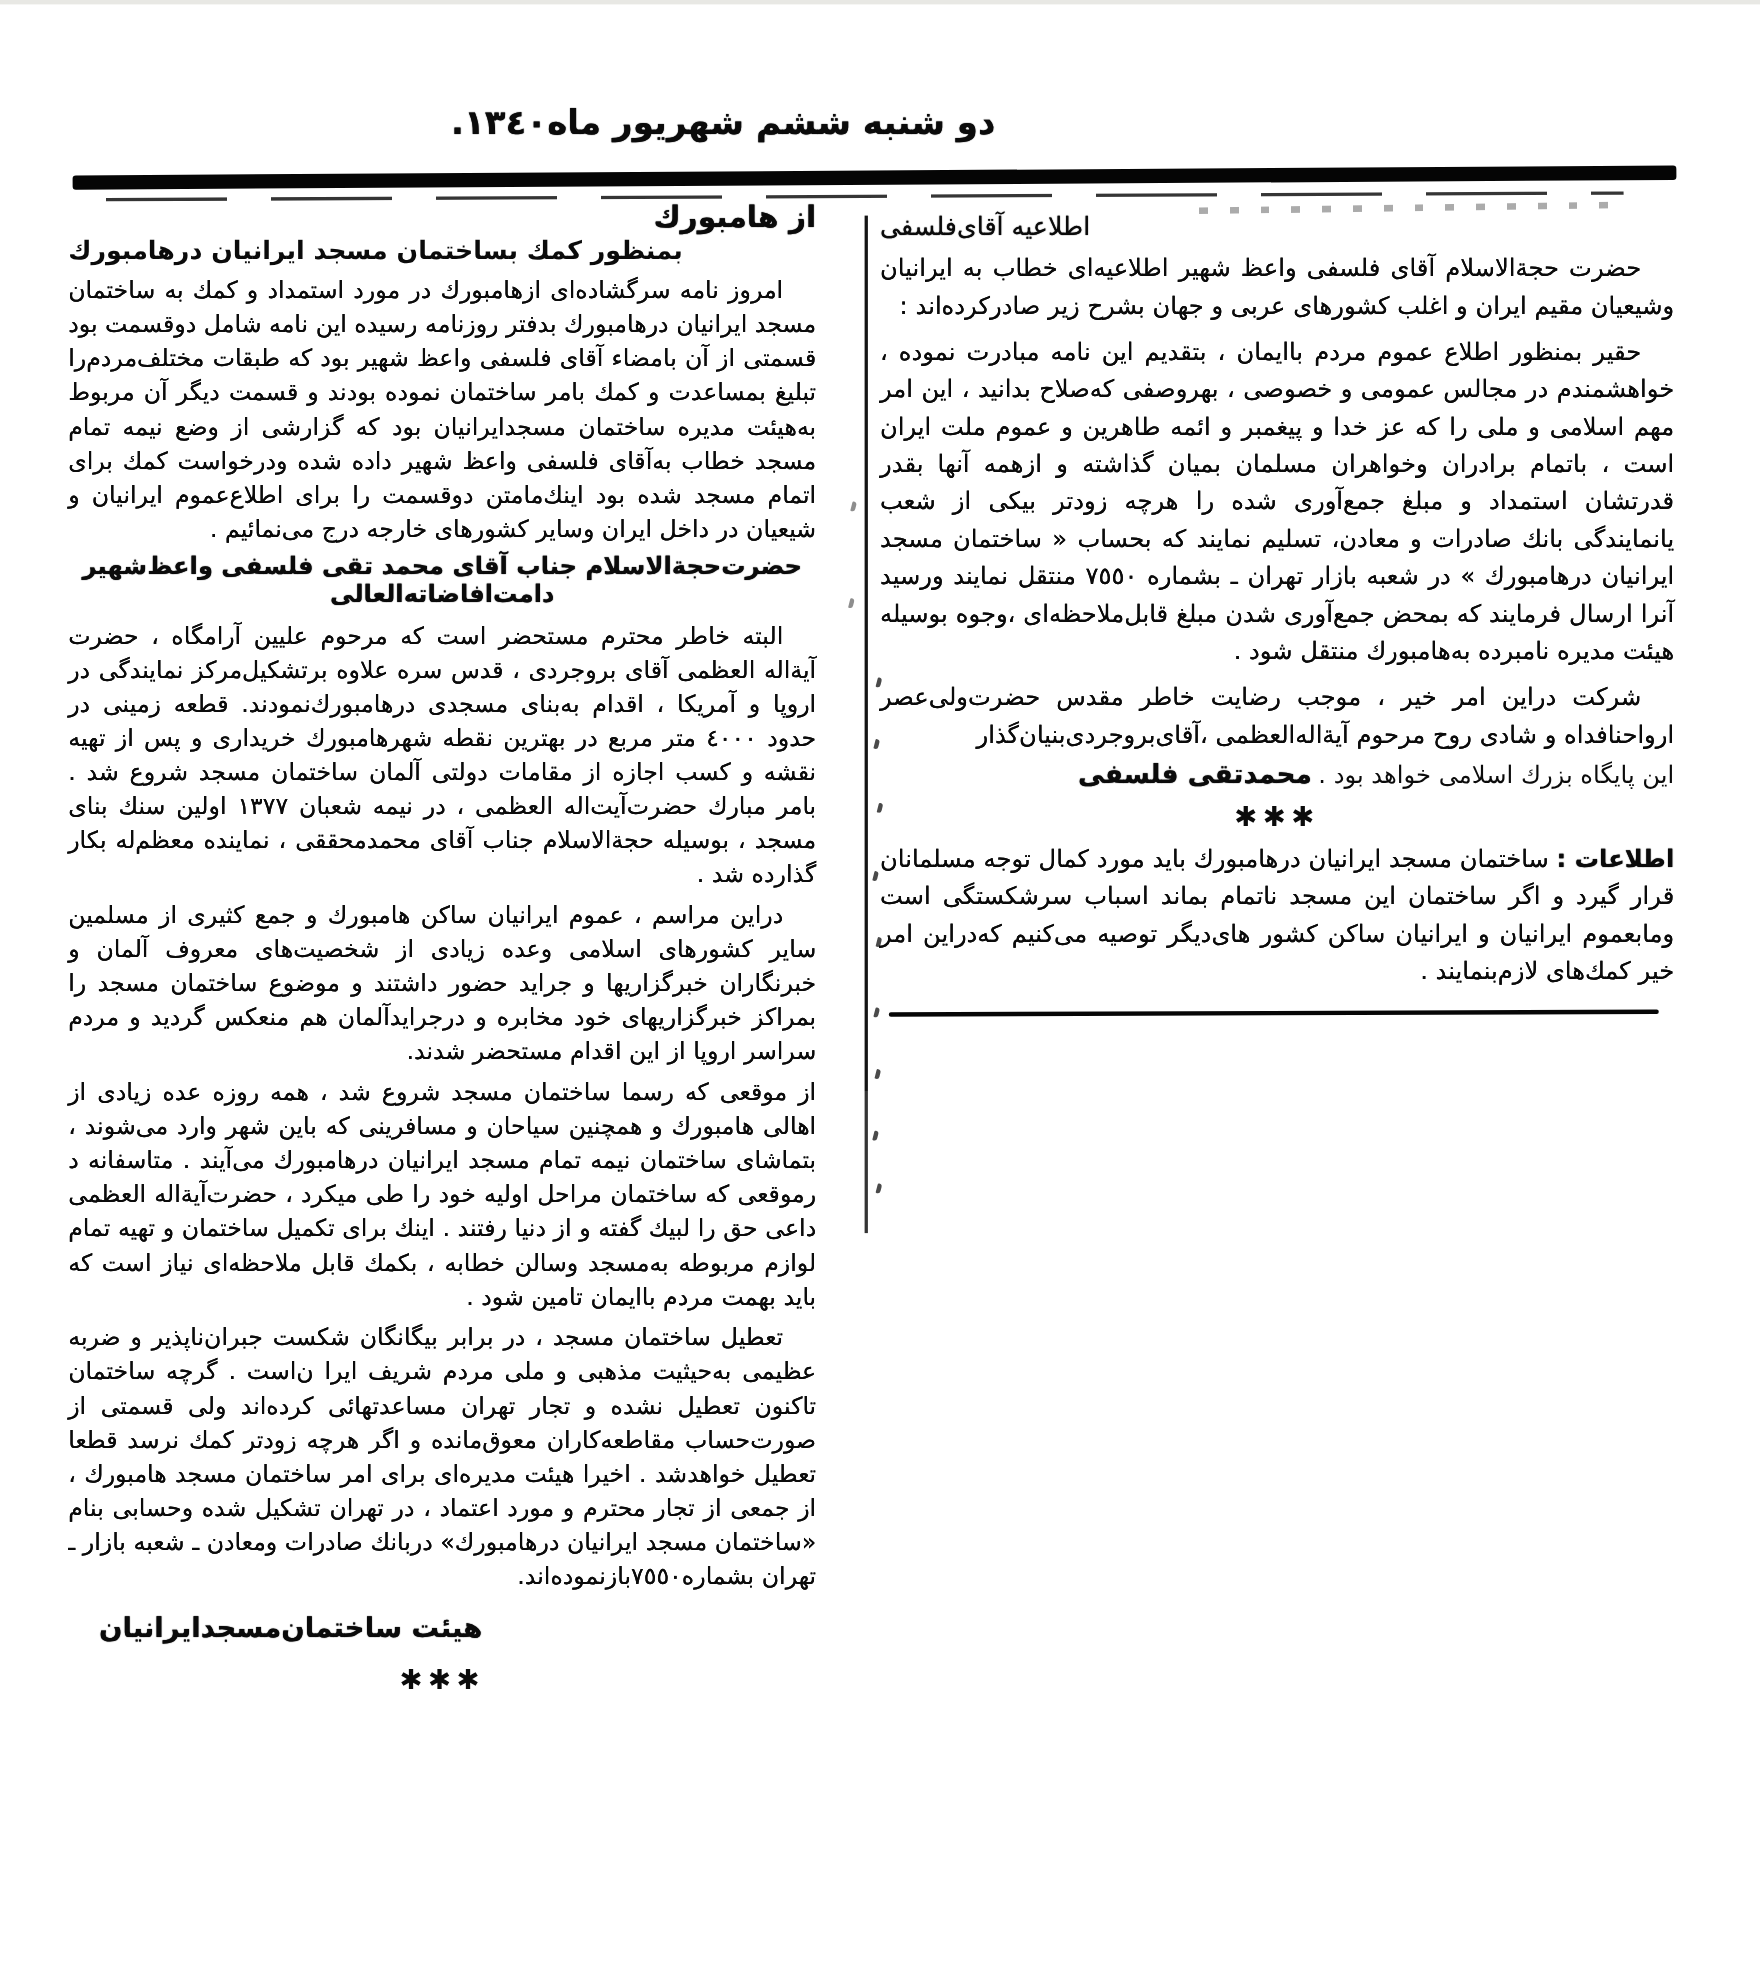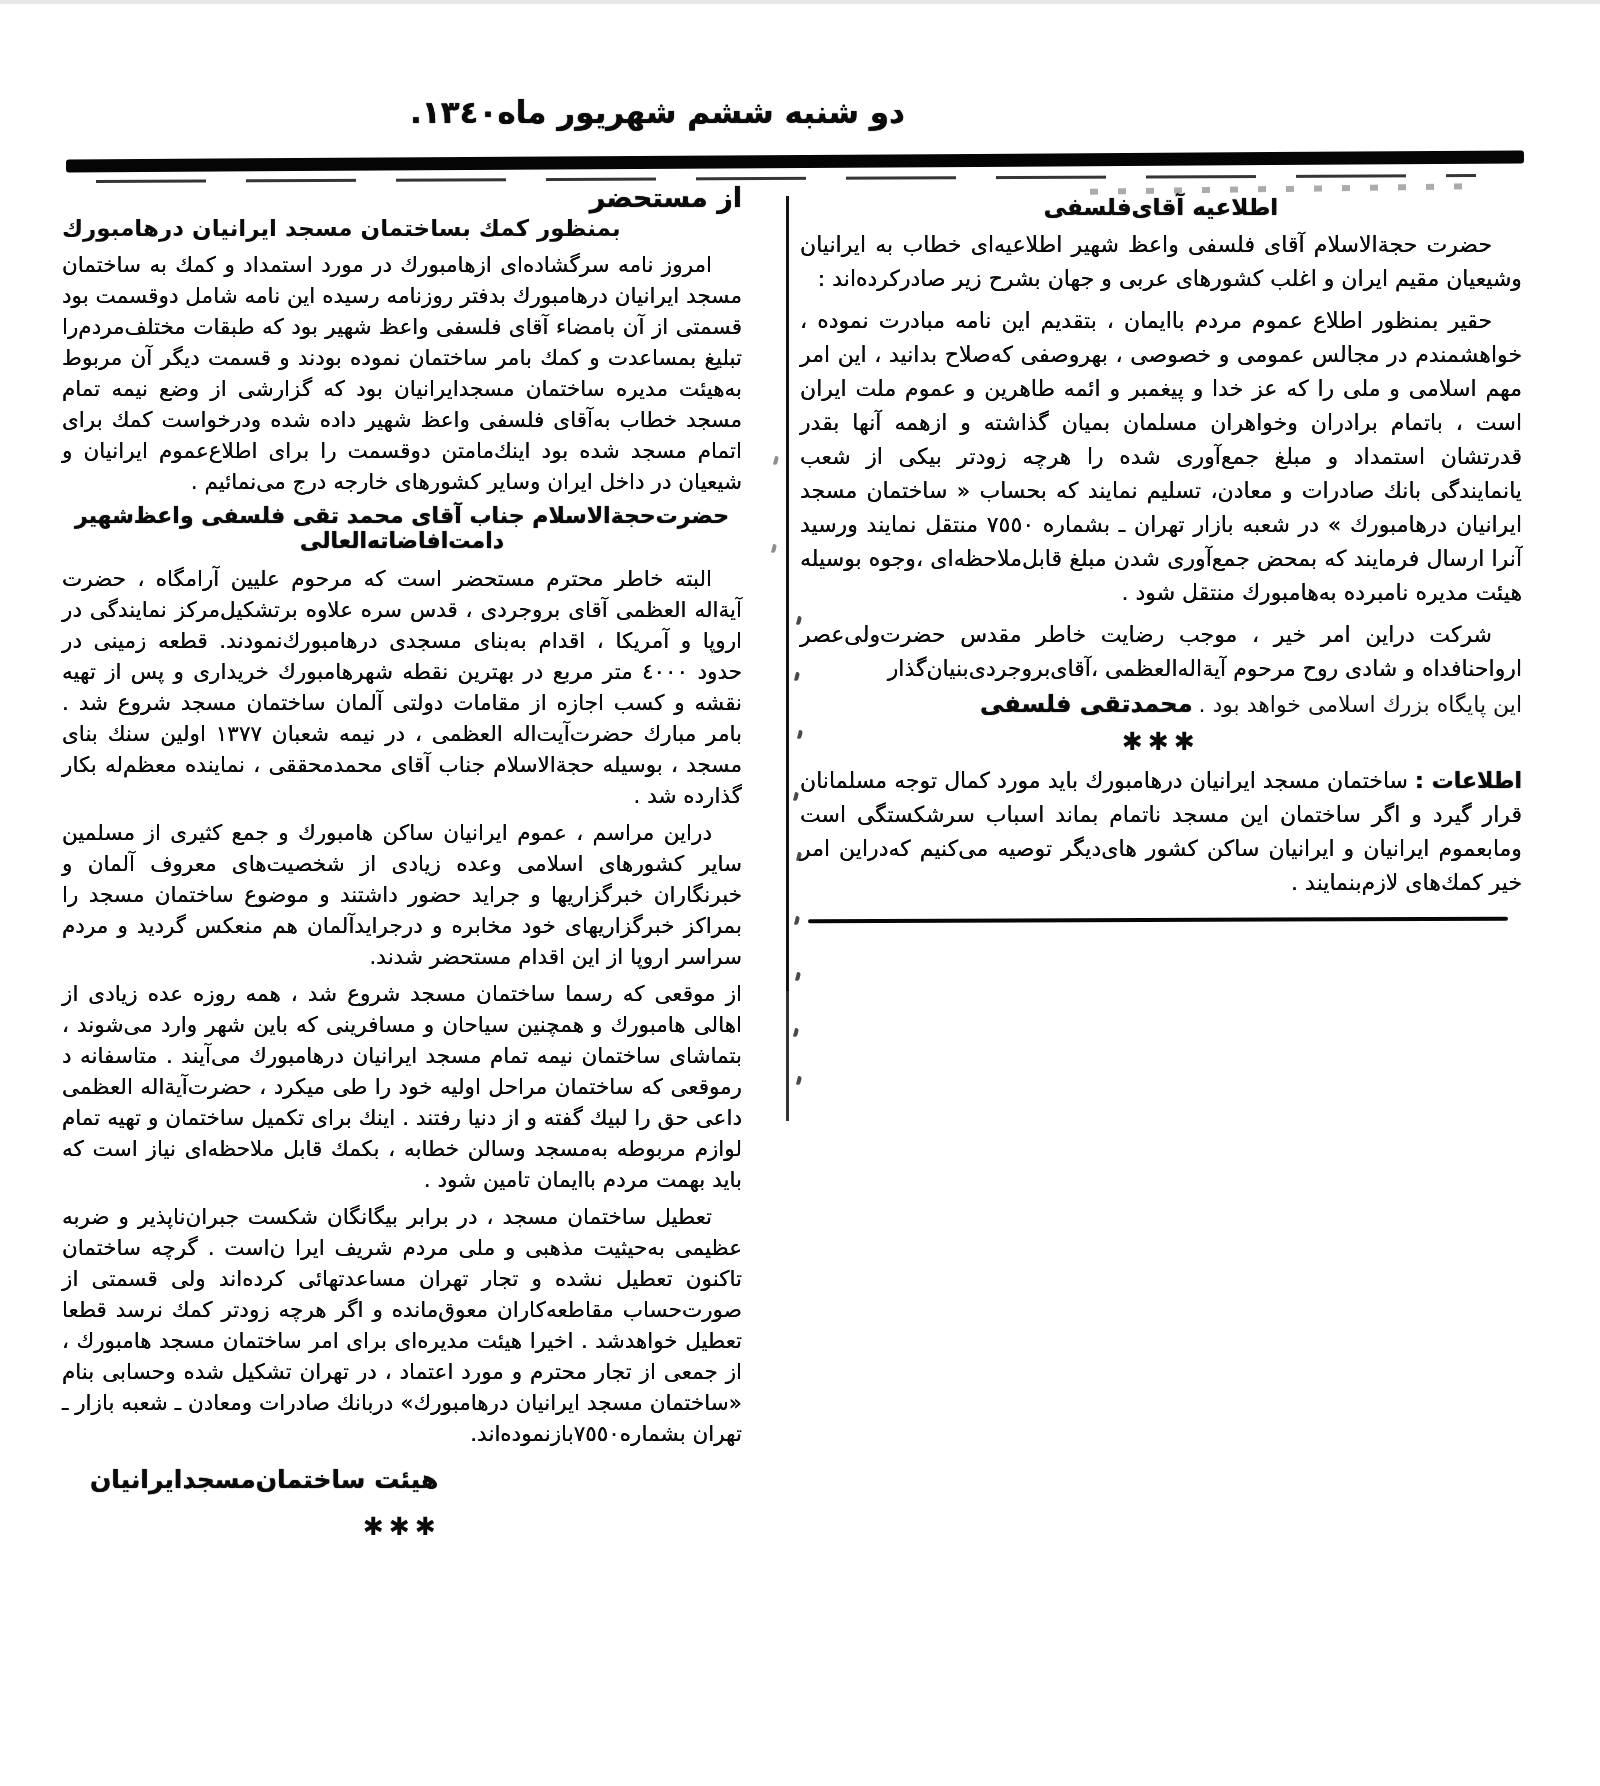--- a/index.html
+++ b/index.html
@@ -82,22 +82,22 @@
     font-size:25px; font-weight:bold; text-align:left;
     padding-left:28px; margin-top:16px; text-shadow:0 0 1px #000;
   }
   .stars {
     text-align:center; font-size:25px; font-weight:bold;
     margin-top:18px; letter-spacing:5px;
   }
 
   
   .header-right {
-    font-size:23px; font-weight:bold; margin:0 0 8px;
-    text-align:center; text-shadow:0 0 1px #000;
+    font-size:23px; font-weight:normal; margin:0 0 8px;
+    text-align:left; text-shadow:0 0 1px #000;
   }
   .rp {
     font-size:22px; line-height:34px; text-align:justify;
     margin:0 0 8px; text-shadow:0 0 .5px #000;
   }
   .rp.tail { margin:0; }
   .sig-line {
     display:flex; justify-content:space-between; align-items:baseline;
     font-size:22px; line-height:36px; padding-left:40px; margin:0 0 4px;
   }
@@ -130,21 +130,21 @@
   <div class="speck" style="left:794px; top:788px;"></div>
   <div class="speck" style="left:797px; top:848px;"></div>
   <div class="speck" style="left:795px; top:912px;"></div>
   <div class="speck" style="left:796px; top:968px;"></div>
   <div class="speck" style="left:794px; top:1024px;"></div>
   <div class="speck" style="left:797px; top:1072px;"></div>
   <div class="speck" style="left:774px; top:452px; opacity:.5;"></div>
   <div class="speck" style="left:772px; top:540px; opacity:.5;"></div>
 
   <div class="col-left">
-    <div class="kicker">از مستحضر</div>
+    <div class="kicker">از هامبورك</div>
     <h2 class="subtitle">بمنظور كمك بساختمان مسجد ايرانيان درهامبورك</h2>
 
     <p class="lp indent">امروز نامه سرگشاده‌ای ازهامبورك در مورد استمداد و كمك به ساختمان مسجد ايرانيان درهامبورك بدفتر روزنامه رسيده اين نامه شامل دوقسمت بود قسمتی از آن بامضاء آقای فلسفی واعظ شهير بود كه طبقات مختلف‌مردم‌را تبليغ بمساعدت و كمك بامر ساختمان نموده بودند و قسمت ديگر آن مربوط به‌هيئت مديره ساختمان مسجدايرانيان بود كه گزارشی از وضع نيمه تمام مسجد خطاب به‌آقای فلسفی واعظ شهير داده شده ودرخواست كمك برای اتمام مسجد شده بود اينك‌مامتن دوقسمت را برای اطلاع‌عموم ايرانيان و شيعيان در داخل ايران وساير كشورهای خارجه درج می‌نمائيم .</p>
 
     <h3 class="subhead">حضرت‌حجةالاسلام جناب آقای محمد تقی فلسفی واعظ‌شهير</h3>
     <h3 class="subhead center">دامت‌افاضاته‌العالی</h3>
 
     <p class="lp indent">البته خاطر محترم مستحضر است كه مرحوم عليين آرامگاه ، حضرت آية‌اله العظمی آقای بروجردی ، قدس سره علاوه برتشكيل‌مركز نمايندگی در اروپا و آمريكا ، اقدام به‌بنای مسجدی درهامبورك‌نمودند. قطعه زمينی در حدود ٤٠٠٠ متر مربع در بهترين نقطه شهرهامبورك خريداری و پس از تهيه نقشه و كسب اجازه از مقامات دولتی آلمان ساختمان مسجد شروع شد . بامر مبارك حضرت‌آيت‌اله العظمی ، در نيمه شعبان ۱۳۷۷ اولين سنك بنای مسجد ، بوسيله حجةالاسلام جناب آقای محمدمحققی ، نماينده معظم‌له بكار گذارده شد .</p>
     <p class="lp indent">دراين مراسم ، عموم ايرانيان ساكن هامبورك و جمع كثيری از مسلمين ساير كشورهای اسلامی وعده زيادی از شخصيت‌های معروف آلمان و خبرنگاران خبرگزاريها و جرايد حضور داشتند و موضوع ساختمان مسجد را بمراكز خبرگزاريهای خود مخابره و درجرايدآلمان هم منعكس گرديد و مردم سراسر اروپا از اين اقدام مستحضر شدند.</p>
     <p class="lp">از موقعی كه رسما ساختمان مسجد شروع شد ، همه روزه عده زيادی از اهالی هامبورك و همچنين سياحان و مسافرينی كه باين شهر وارد می‌شوند ، بتماشای ساختمان نيمه تمام مسجد ايرانيان درهامبورك می‌آيند . متاسفانه د رموقعی كه ساختمان مراحل اوليه خود را طی ميكرد ، حضرت‌آية‌اله العظمی داعی حق را لبيك گفته و از دنيا رفتند . اينك برای تكميل ساختمان و تهيه تمام لوازم مربوطه به‌مسجد وسالن خطابه ، بكمك قابل ملاحظه‌ای نياز است كه بايد بهمت مردم باايمان تامين شود .</p>

